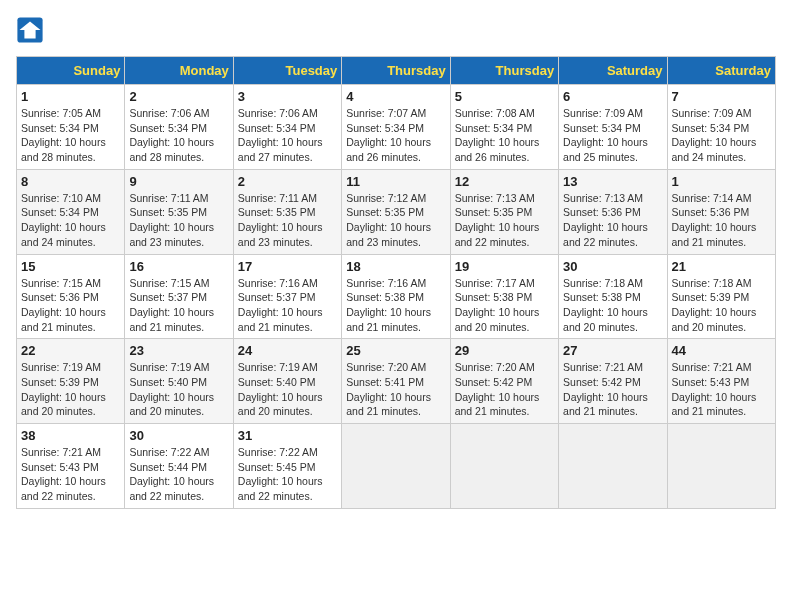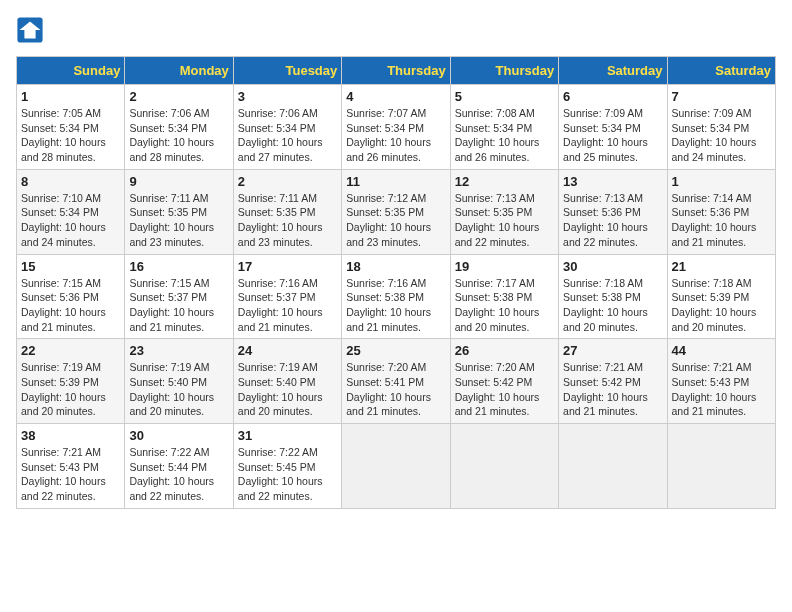--- a/index.html
+++ b/index.html
@@ -221,21 +221,21 @@
         </td>
         <td>
           <span class="day-number">24</span>
           <div class="day-info">Sunrise: 7:19 AM<br>Sunset: 5:40 PM<br>Daylight: 10 hours and 20 minutes.</div>
         </td>
         <td>
           <span class="day-number">25</span>
           <div class="day-info">Sunrise: 7:20 AM<br>Sunset: 5:41 PM<br>Daylight: 10 hours and 21 minutes.</div>
         </td>
         <td>
-          <span class="day-number">26</span>
+          <span class="day-number">29</span>
           <div class="day-info">Sunrise: 7:20 AM<br>Sunset: 5:42 PM<br>Daylight: 10 hours and 21 minutes.</div>
         </td>
         <td>
           <span class="day-number">27</span>
           <div class="day-info">Sunrise: 7:21 AM<br>Sunset: 5:42 PM<br>Daylight: 10 hours and 21 minutes.</div>
         </td>
         <td>
           <span class="day-number">44</span>
           <div class="day-info">Sunrise: 7:21 AM<br>Sunset: 5:43 PM<br>Daylight: 10 hours and 21 minutes.</div>
         </td>

